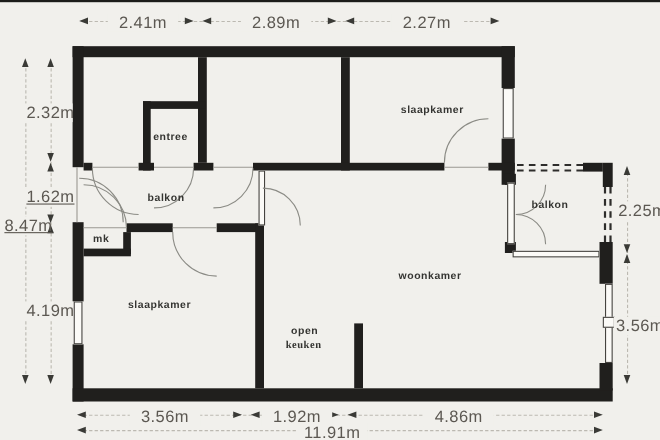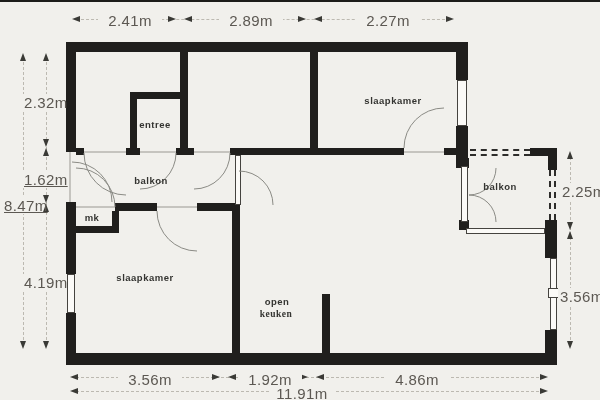--- a/index.html
+++ b/index.html
@@ -92,20 +92,21 @@
       <line x1="157" y1="207" x2="197" y2="207"></line>
       <line x1="70" y1="152" x2="70" y2="202"></line>
     </g>
   </svg>
 
   <div class="room-label" style="left:115px;top:119px;width:80px;">entree</div>
   <div class="room-label" style="left:343px;top:95px;width:100px;">slaapkamer</div>
   <div class="room-label" style="left:111px;top:175px;width:80px;">balkon</div>
   <div class="room-label" style="left:72px;top:212px;width:40px;">mk</div>
   <div class="room-label" style="left:95px;top:272px;width:100px;">slaapkamer</div>
+  <div class="room-label" style="left:341px;top:246px;width:100px;">woonkamer</div>
   <div class="room-label" style="left:460px;top:181px;width:80px;">balkon</div>
   <div class="room-label" style="left:237px;top:296px;width:80px;">open</div>
   <div class="room-label" style="left:236px;top:309px;width:80px;font-family:Liberation Serif, serif;">keuken</div>
 
   <div class="dim-line-h" style="left:76px;top:19px;width:374px;"></div>
   <div class="dim-line-v" style="left:23px;top:57px;height:288px;"></div>
   <div class="dim-line-v" style="left:46px;top:57px;height:288px;"></div>
   <div class="dim-line-v" style="left:570px;top:157px;height:188px;"></div>
   <div class="dim-line-h" style="left:76px;top:377px;width:468px;"></div>
   <div class="dim-line-h" style="left:76px;top:391px;width:468px;"></div>

